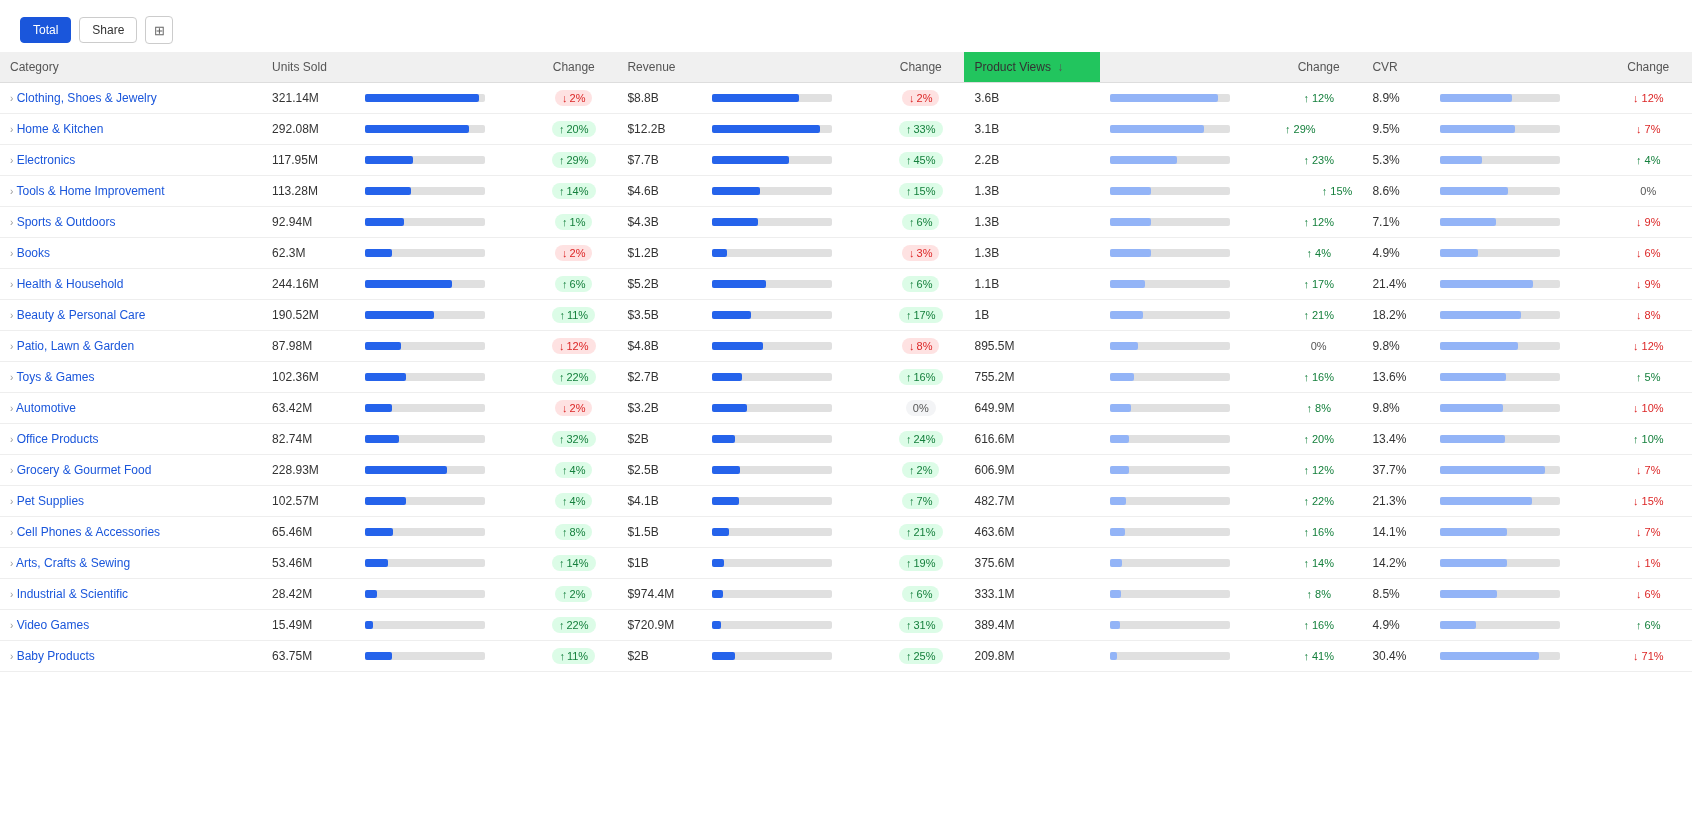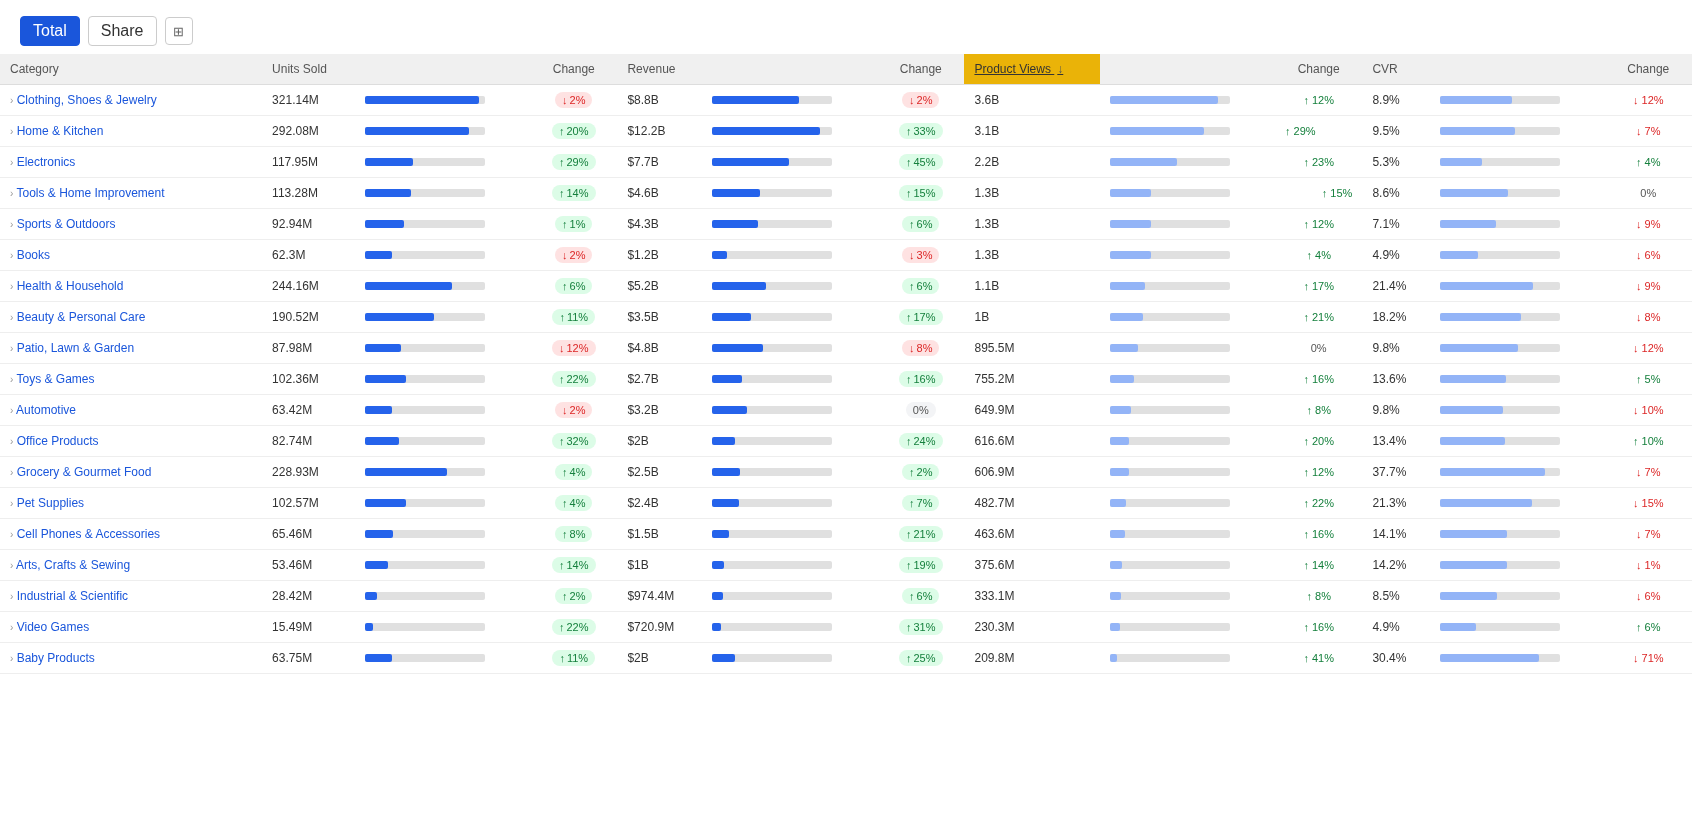--- a/index.html
+++ b/index.html
@@ -4,27 +4,27 @@
   <style>
     * { box-sizing: border-box; margin: 0; padding: 0; }
     body { font-family: -apple-system, BlinkMacSystemFont, 'Segoe UI', sans-serif; font-size: 13px; background: #f5f5f5; color: #333; }
     .page { background: #fff; min-height: 814px; }
     .header { padding: 16px 20px 8px; display: flex; align-items: flex-start; justify-content: space-between; }
     .header-left { display: flex; flex-direction: column; gap: 4px; }
     .title { font-size: 16px; font-weight: 600; color: #222; display: flex; align-items: center; gap: 6px; }
     .info-icon { width: 16px; height: 16px; border-radius: 50%; border: 1px solid #999; color: #999; font-size: 10px; display: flex; align-items: center; justify-content: center; cursor: pointer; }
     .date-range { font-size: 12px; color: #666; display: flex; align-items: center; gap: 4px; }
     .header-right { display: flex; align-items: center; gap: 8px; }
-    .btn { padding: 5px 12px; border-radius: 4px; border: 1px solid #ccc; font-size: 16px; cursor: pointer; background: #fff; color: #333; }
+    .btn { padding: 5px 12px; border-radius: 4px; border: 1px solid #ccc; font-size: 12px; cursor: pointer; background: #fff; color: #333; }
     .btn.active { background: #1a56db; color: #fff; border-color: #1a56db; }
     .excel-icon { width: 28px; height: 28px; border: 1px solid #ccc; border-radius: 4px; display: flex; align-items: center; justify-content: center; cursor: pointer; color: #666; font-size: 13px; }
     table { width: 100%; border-collapse: collapse; }
     thead tr { background: #f0f0f0; }
     th { padding: 8px 10px; text-align: left; font-size: 12px; font-weight: 500; color: #555; border-bottom: 1px solid #ddd; white-space: nowrap; }
-    th.sorted { background: #eab308; color: #333; text-decoration: underline; }
+    th.sorted { background: #22c55e; color: #333; }
     th .sort-icon { display: inline; color: #555; margin-left: 3px; }
     td { padding: 7px 10px; border-bottom: 1px solid #eee; font-size: 12px; vertical-align: middle; }
     .bar-bg { background: #e8e8e8; height: 8px; border-radius: 2px; width: 100%; position: relative; }
     .change-badge { display: inline-flex; align-items: center; gap: 2px; padding: 2px 7px; border-radius: 12px; font-size: 11px; font-weight: 500; white-space: nowrap; }
     .change-up { color: #15803d; background: #dcfce7; }
     .change-down { color: #dc2626; background: #fee2e2; }
     .change-neutral { color: #555; background: #f3f4f6; }
     .change-text-up { color: #15803d; font-size: 11px; font-weight: 500; }
     .change-text-down { color: #dc2626; font-size: 11px; font-weight: 500; }
     .change-text-neutral { color: #555; font-size: 11px; }
@@ -295,21 +295,21 @@
     <td style="text-align:center;"><span class="change-text-down">↓ 7%</span></td>
   </tr>
         <tr>
     <td style="color:#1a56db;cursor:pointer;">
       <span style="color:#999;font-size:10px;">›</span>
       Pet Supplies
     </td>
     <td style="white-space:nowrap;">102.57M</td>
     <td><div class="bar-bg" style="width:120px;display:inline-block;position:relative;height:8px;border-radius:2px;background:#e0e0e0;"><div style="width:34%;background:#2563eb;height:8px;border-radius:2px;position:absolute;left:0;top:0;"></div></div></td>
     <td style="text-align:center;"><span class="change-badge change-up"><span>↑</span> 4%</span></td>
-    <td style="white-space:nowrap;">$2.4B</td>
+    <td style="white-space:nowrap;">$4.1B</td>
     <td><div class="bar-bg" style="width:120px;display:inline-block;position:relative;height:8px;border-radius:2px;background:#e0e0e0;"><div style="width:22%;background:#2563eb;height:8px;border-radius:2px;position:absolute;left:0;top:0;"></div></div></td>
     <td style="text-align:center;"><span class="change-badge change-up"><span>↑</span> 7%</span></td>
     <td style="white-space:nowrap;">482.7M</td>
     <td><div class="bar-bg" style="width:120px;display:inline-block;position:relative;height:8px;border-radius:2px;background:#e0e0e0;"><div style="width:13%;background:#93b4f7;height:8px;border-radius:2px;position:absolute;left:0;top:0;"></div></div></td>
     <td style="text-align:center;"><span class="change-text-up">↑ 22%</span></td>
     <td>21.3%</td>
     <td><div class="bar-bg" style="width:120px;display:inline-block;position:relative;height:8px;border-radius:2px;background:#e0e0e0;"><div style="width:77%;background:#93b4f7;height:8px;border-radius:2px;position:absolute;left:0;top:0;"></div></div></td>
     <td style="text-align:center;"><span class="change-text-down">↓ 15%</span></td>
   </tr>
         <tr>
@@ -370,21 +370,21 @@
     <td style="color:#1a56db;cursor:pointer;">
       <span style="color:#999;font-size:10px;">›</span>
       Video Games
     </td>
     <td style="white-space:nowrap;">15.49M</td>
     <td><div class="bar-bg" style="width:120px;display:inline-block;position:relative;height:8px;border-radius:2px;background:#e0e0e0;"><div style="width:6%;background:#2563eb;height:8px;border-radius:2px;position:absolute;left:0;top:0;"></div></div></td>
     <td style="text-align:center;"><span class="change-badge change-up"><span>↑</span> 22%</span></td>
     <td style="white-space:nowrap;">$720.9M</td>
     <td><div class="bar-bg" style="width:120px;display:inline-block;position:relative;height:8px;border-radius:2px;background:#e0e0e0;"><div style="width:7%;background:#2563eb;height:8px;border-radius:2px;position:absolute;left:0;top:0;"></div></div></td>
     <td style="text-align:center;"><span class="change-badge change-up"><span>↑</span> 31%</span></td>
-    <td style="white-space:nowrap;">230.3M</td>
+    <td style="white-space:nowrap;">389.4M</td>
     <td><div class="bar-bg" style="width:120px;display:inline-block;position:relative;height:8px;border-radius:2px;background:#e0e0e0;"><div style="width:8%;background:#93b4f7;height:8px;border-radius:2px;position:absolute;left:0;top:0;"></div></div></td>
     <td style="text-align:center;"><span class="change-text-up">↑ 16%</span></td>
     <td>4.9%</td>
     <td><div class="bar-bg" style="width:120px;display:inline-block;position:relative;height:8px;border-radius:2px;background:#e0e0e0;"><div style="width:30%;background:#93b4f7;height:8px;border-radius:2px;position:absolute;left:0;top:0;"></div></div></td>
     <td style="text-align:center;"><span class="change-text-up">↑ 6%</span></td>
   </tr>
         <tr>
     <td style="color:#1a56db;cursor:pointer;">
       <span style="color:#999;font-size:10px;">›</span>
       Baby Products

